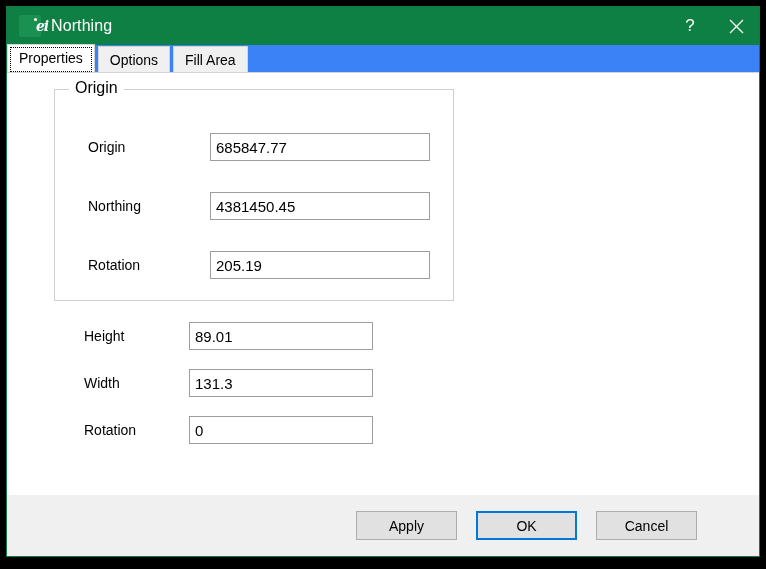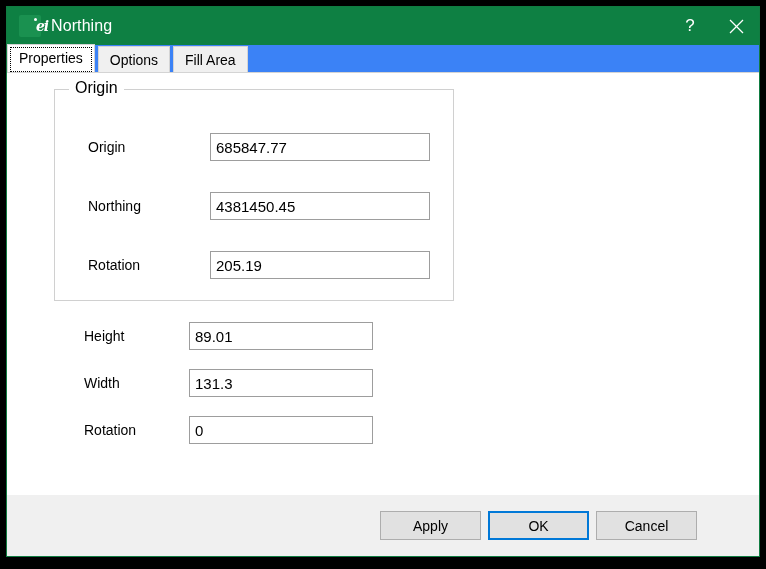--- a/index.html
+++ b/index.html
@@ -213,21 +213,21 @@
   .dlgbtn {
     width: 101px;
     height: 29px;
     background: #e1e1e1;
     border: 1px solid #adadad;
     box-sizing: border-box;
     font-family: "Liberation Sans", sans-serif;
     font-size: 14px;
     color: #000000;
     cursor: default;
-    margin-left: 7px;
+    margin-left: 19px;
     display: flex;
     align-items: center;
     justify-content: center;
     padding: 0;
   }
   .dlgbtn.default {
     border: 2px solid #0078d7;
   }
 </style>
 </head>

